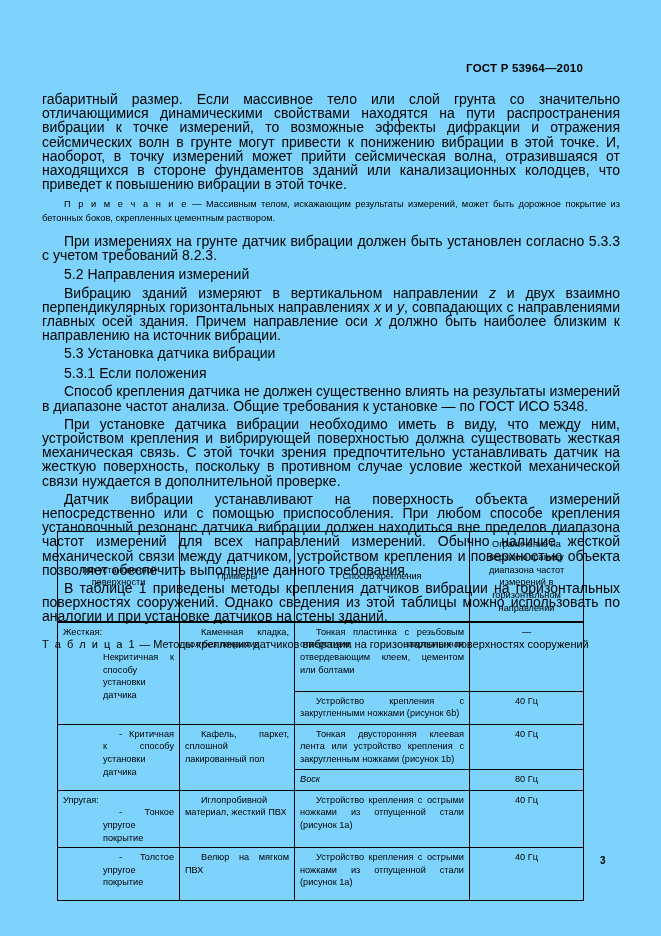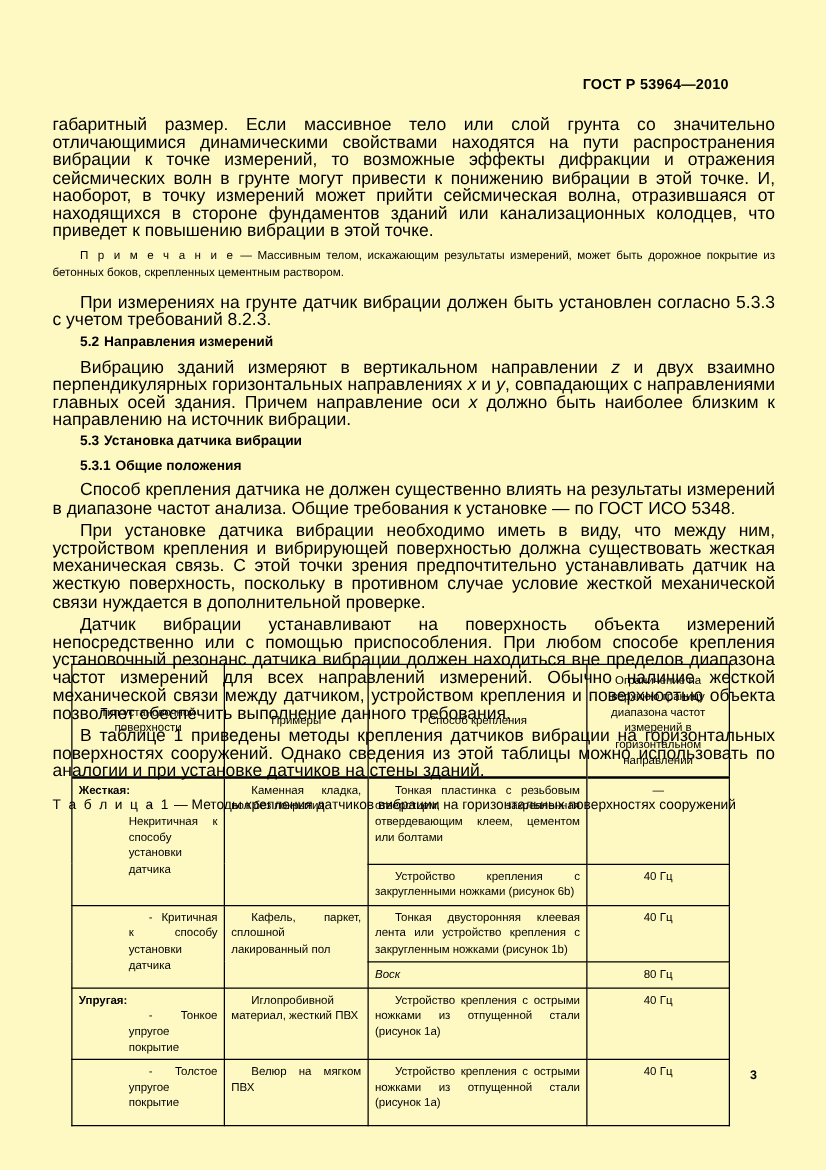--- a/index.html
+++ b/index.html
@@ -5,21 +5,21 @@
 <style>
   html, body {
     margin: 0;
     padding: 0;
     background: #ffffff;
   }
   .page {
     position: relative;
     width: 661px;
     height: 936px;
-    background: #fef9c3;
+    background: #7dd3fc;
     font-family: "Liberation Sans", "DejaVu Sans", sans-serif;
     color: #000000;
     overflow: hidden;
     box-sizing: border-box;
   }
   .page-header {
     position: absolute;
     top: 62px;
     right: 78px;
     font-size: 11.5px;
@@ -49,22 +49,22 @@
     font-size: 9.3px;
     line-height: 13.6px;
     text-align: justify;
     text-indent: 22px;
   }
   .note-lead {
     letter-spacing: 1.6px;
   }
   h3.heading {
     margin: 0;
-    font-size: 11px;
-    font-weight: bold;
+    font-size: 14px;
+    font-weight: normal;
     line-height: 14.5px;
     text-indent: 22px;
   }
   h3.heading .num {
     margin-right: 4px;
   }
   .sp-4 { height: 4px; }
   .sp-5 { height: 5px; }
   .sp-7 { height: 7px; }
   .sp-8 { height: 8px; }
@@ -105,21 +105,21 @@
     vertical-align: middle;
     padding: 6px 5px;
     border-bottom: 2px solid #000000;
   }
   table.gost thead th.h1 { line-height: 12.8px; }
   td.c-type { text-align: justify; }
   td.c-ex   { text-align: justify; }
   td.c-meth { text-align: justify; }
   td.c-lim  { text-align: center; vertical-align: bottom; }
   td.c-type .lead {
-    font-weight: bold;
+    font-weight: normal;
     display: block;
   }
   td.c-type .sub {
     display: block;
     text-indent: 16px;
     text-align: justify;
     margin-left: 40px;
   }
   td.c-ex .inner, td.c-meth .inner {
     text-indent: 16px;
@@ -159,21 +159,21 @@
     <div class="sp-4"></div>
 
     <p class="para indent"><span>Вибрацию зданий измеряют в вертикальном направлении </span><span class="var">z</span><span> и двух взаимно перпендикулярных горизонтальных направлениях </span><span class="var">x</span><span> и </span><span class="var">y</span><span>, совпадающих с направлениями главных осей здания. Причем направление оси </span><span class="var">x</span><span> должно быть наиболее близким к направлению на источник вибрации.</span></p>
 
     <div class="sp-4"></div>
 
     <h3 class="heading"><span class="num">5.3</span><span>Установка датчика вибрации</span></h3>
 
     <div class="sp-5"></div>
 
-    <h3 class="heading"><span class="num">5.3.1</span><span>Общие положения</span></h3>
+    <h3 class="heading"><span class="num">5.3.1</span><span>Если положения</span></h3>
 
     <div class="sp-4"></div>
 
     <p class="para indent">Способ крепления датчика не должен существенно влиять на результаты измерений в диапазоне частот анализа. Общие требования к установке — по ГОСТ ИСО 5348.</p>
 
     <div class="sp-4"></div>
 
     <p class="para indent">При установке датчика вибрации необходимо иметь в виду, что между ним, устройством крепления и вибрирующей поверхностью должна существовать жесткая механическая связь. С этой точки зрения предпочтительно устанавливать датчик на жесткую поверхность, поскольку в противном случае условие жесткой механической связи нуждается в дополнительной проверке.</p>
 
     <div class="sp-4"></div>

